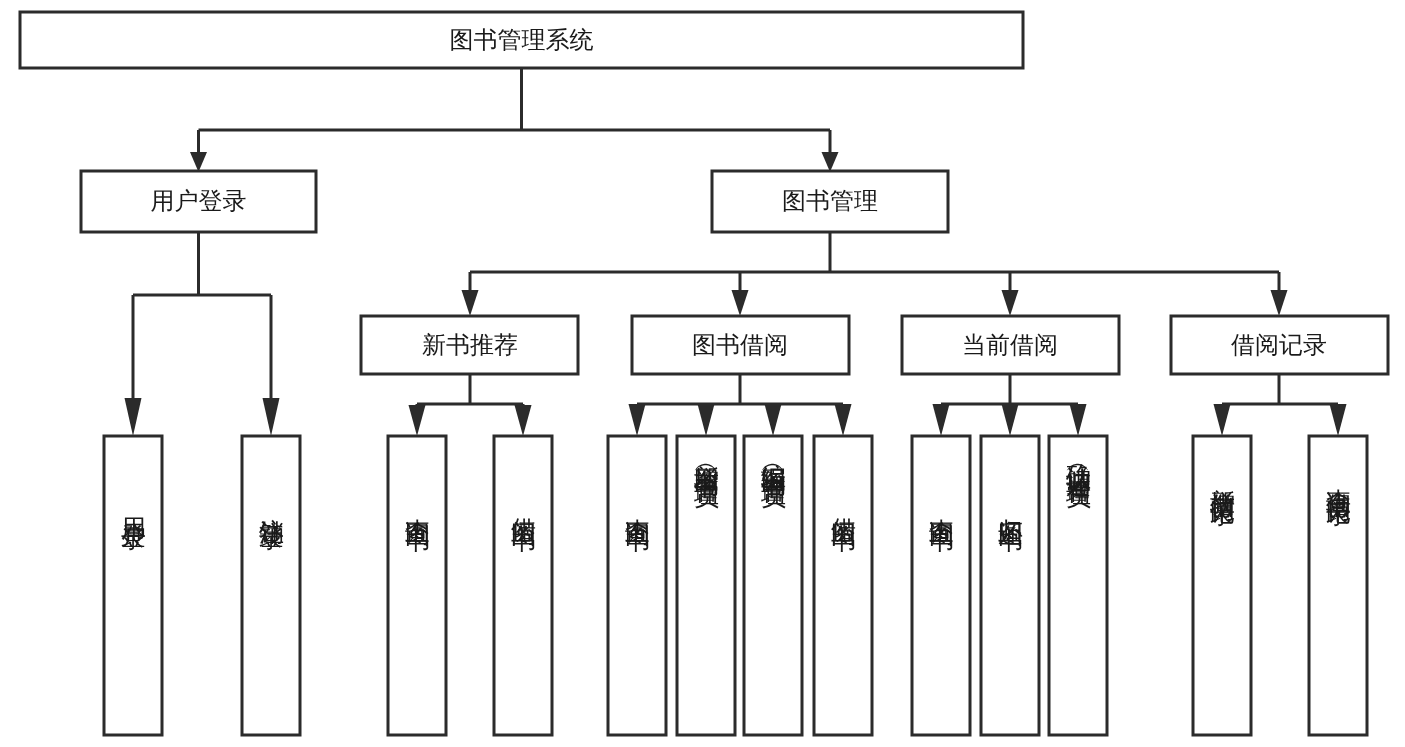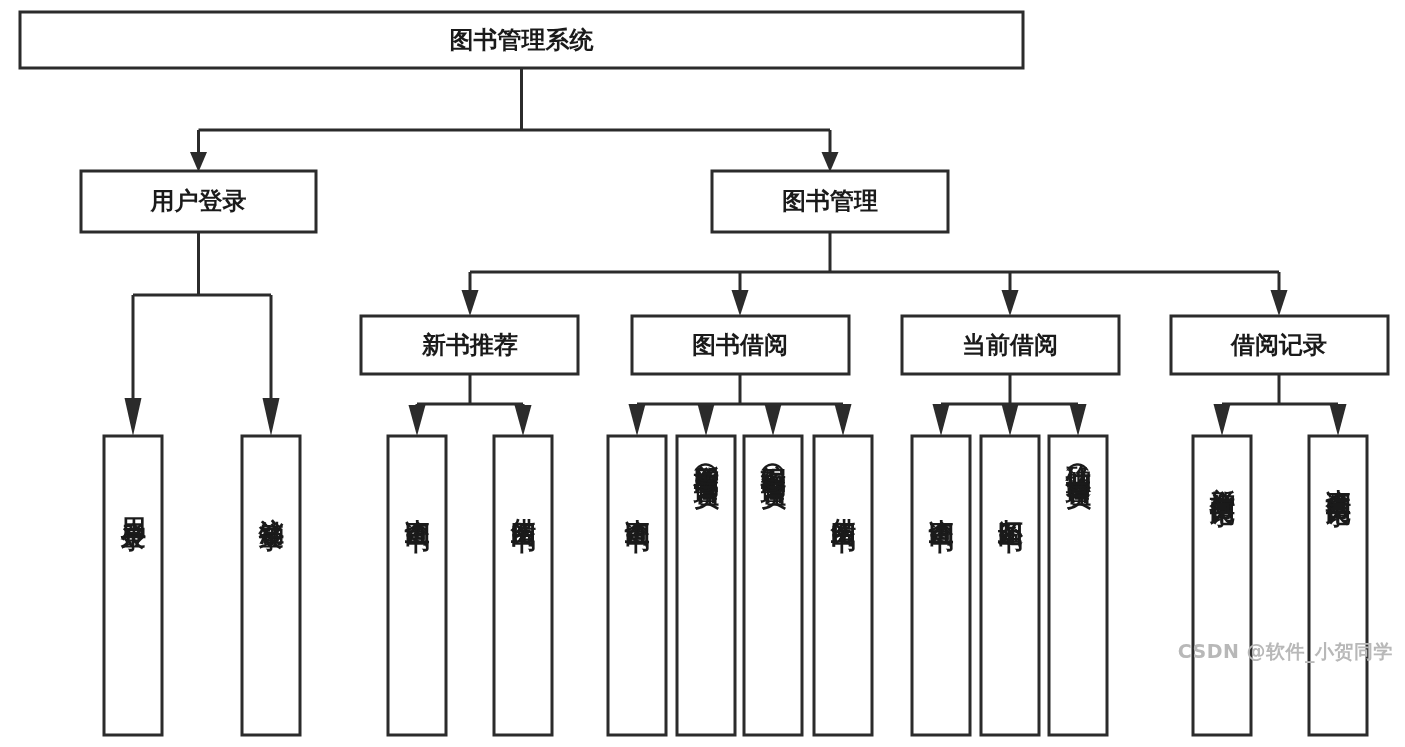--- a/index.html
+++ b/index.html
@@ -11,21 +11,20 @@
     width: 1405px;
     height: 747px;
     font-family: "DejaVu Sans", "Liberation Sans", sans-serif;
     overflow: hidden;
   }
   #diagram-root {
     position: relative;
     width: 1405px;
     height: 669px;
     background: #ffffff;
-    font-weight: bold;
   }
   svg.canvas {
     position: absolute;
     left: 0;
     top: 0;
     width: 1405px;
     height: 747px;
   }
   .node-box {
     fill: #ffffff;
@@ -236,14 +235,13 @@
   </div>
 
   <div class="vlabel-wrap" style="left:1193px; top:468px; width:58px; height:267px;">
     <span class="vlabel">新增借阅记录</span>
   </div>
 
   <div class="vlabel-wrap" style="left:1309px; top:468px; width:58px; height:267px;">
     <span class="vlabel">查询借阅记录</span>
   </div>
 
-  <div class="watermark">CSDN @软件_小贺同学</div>
 </div>
 
 </body></html>

